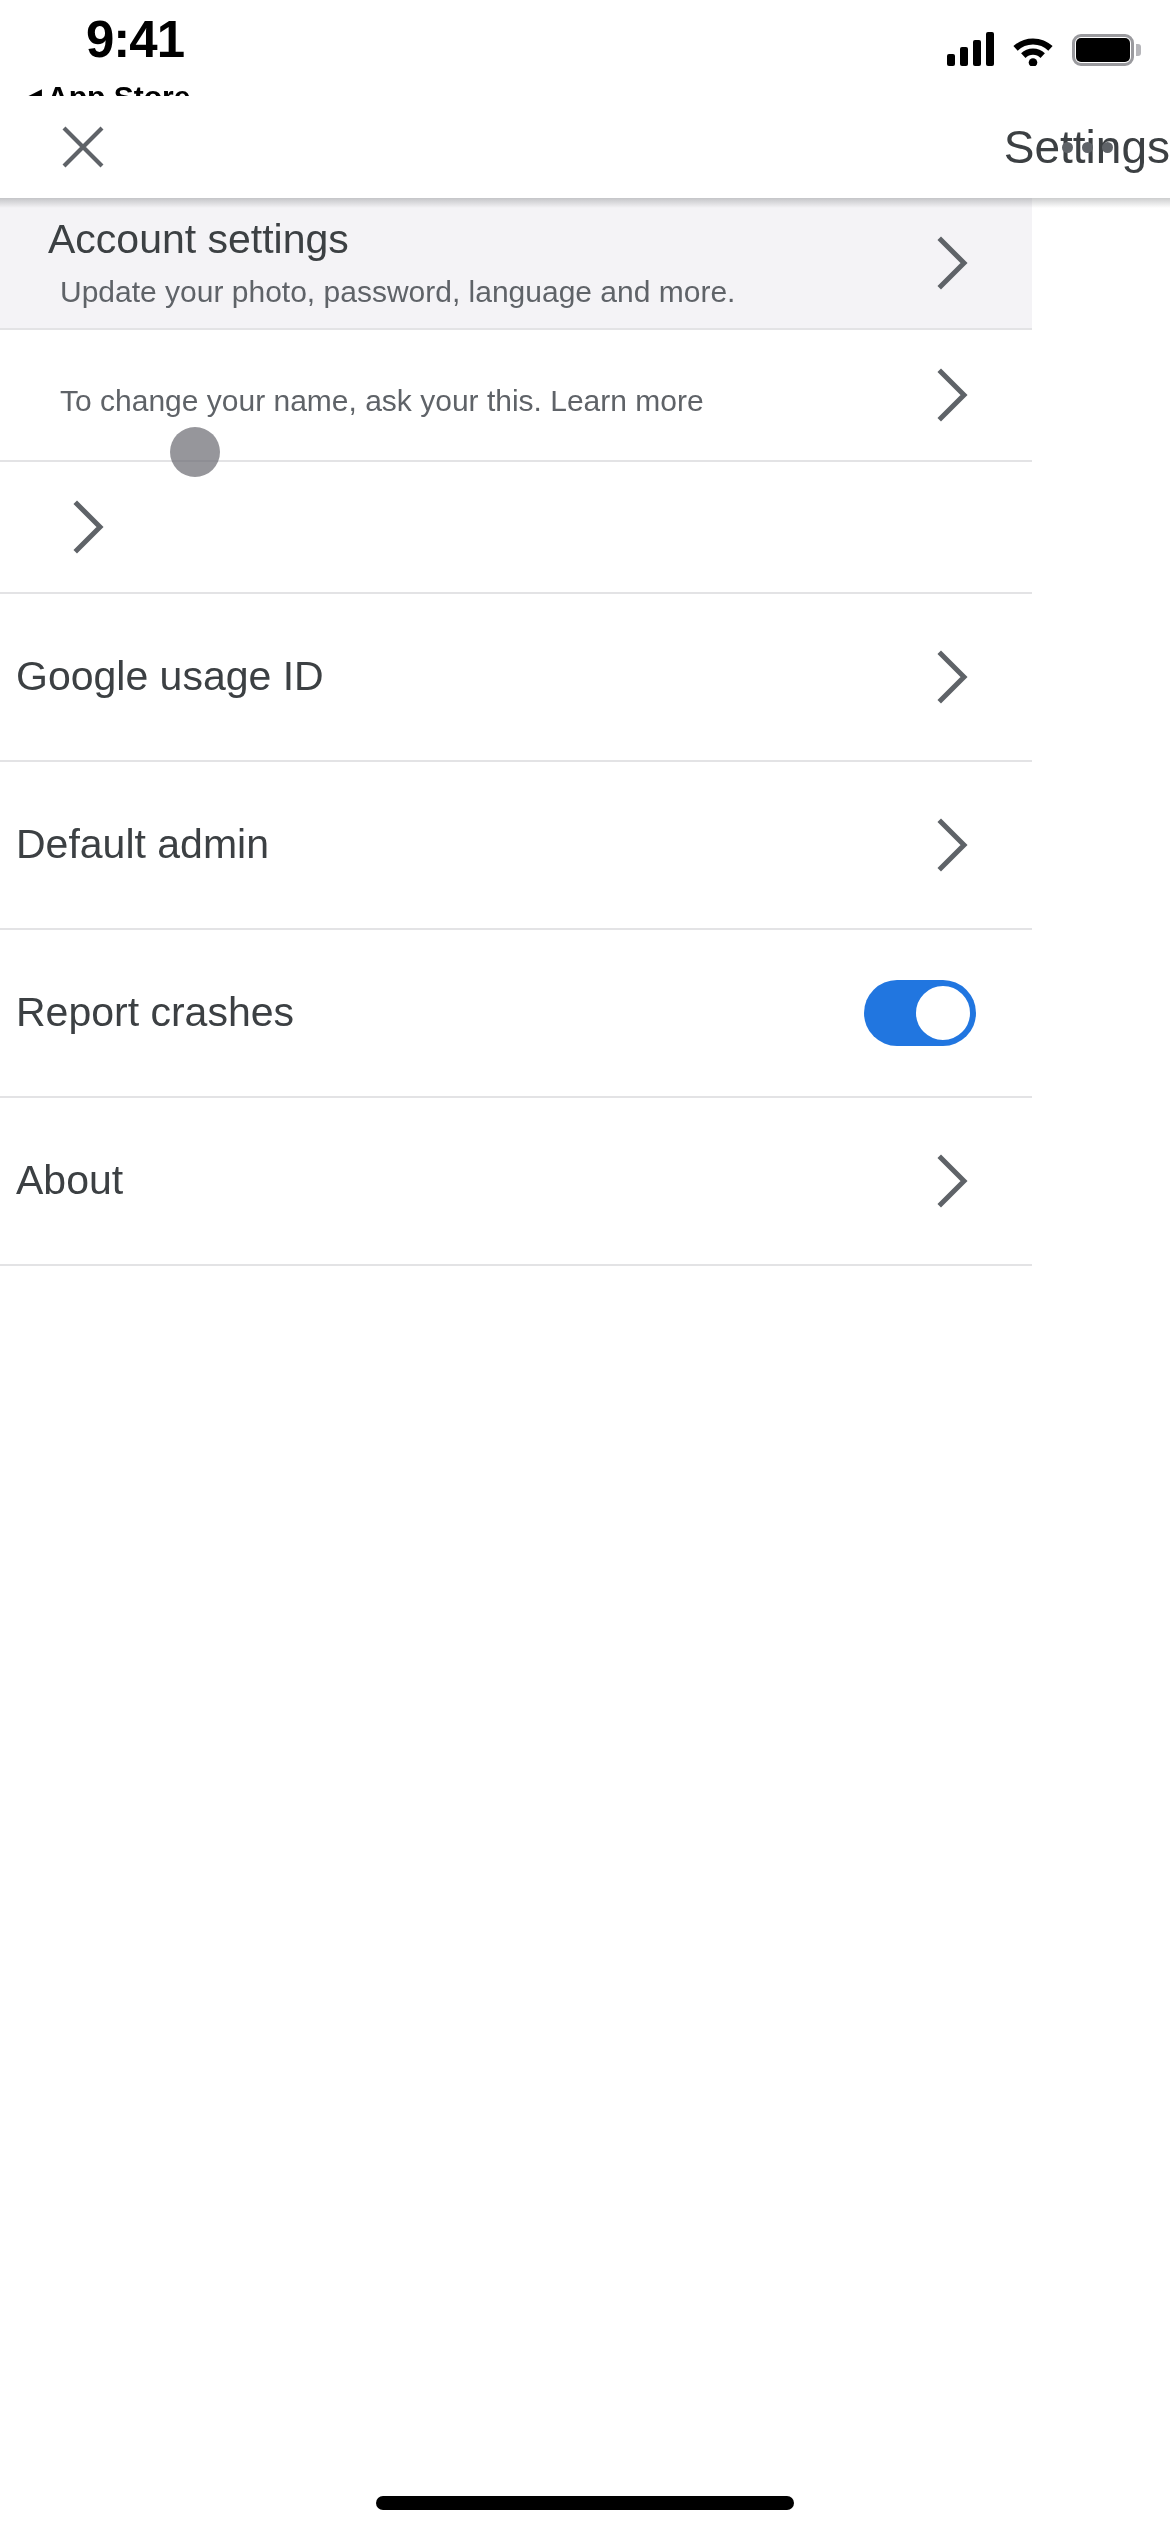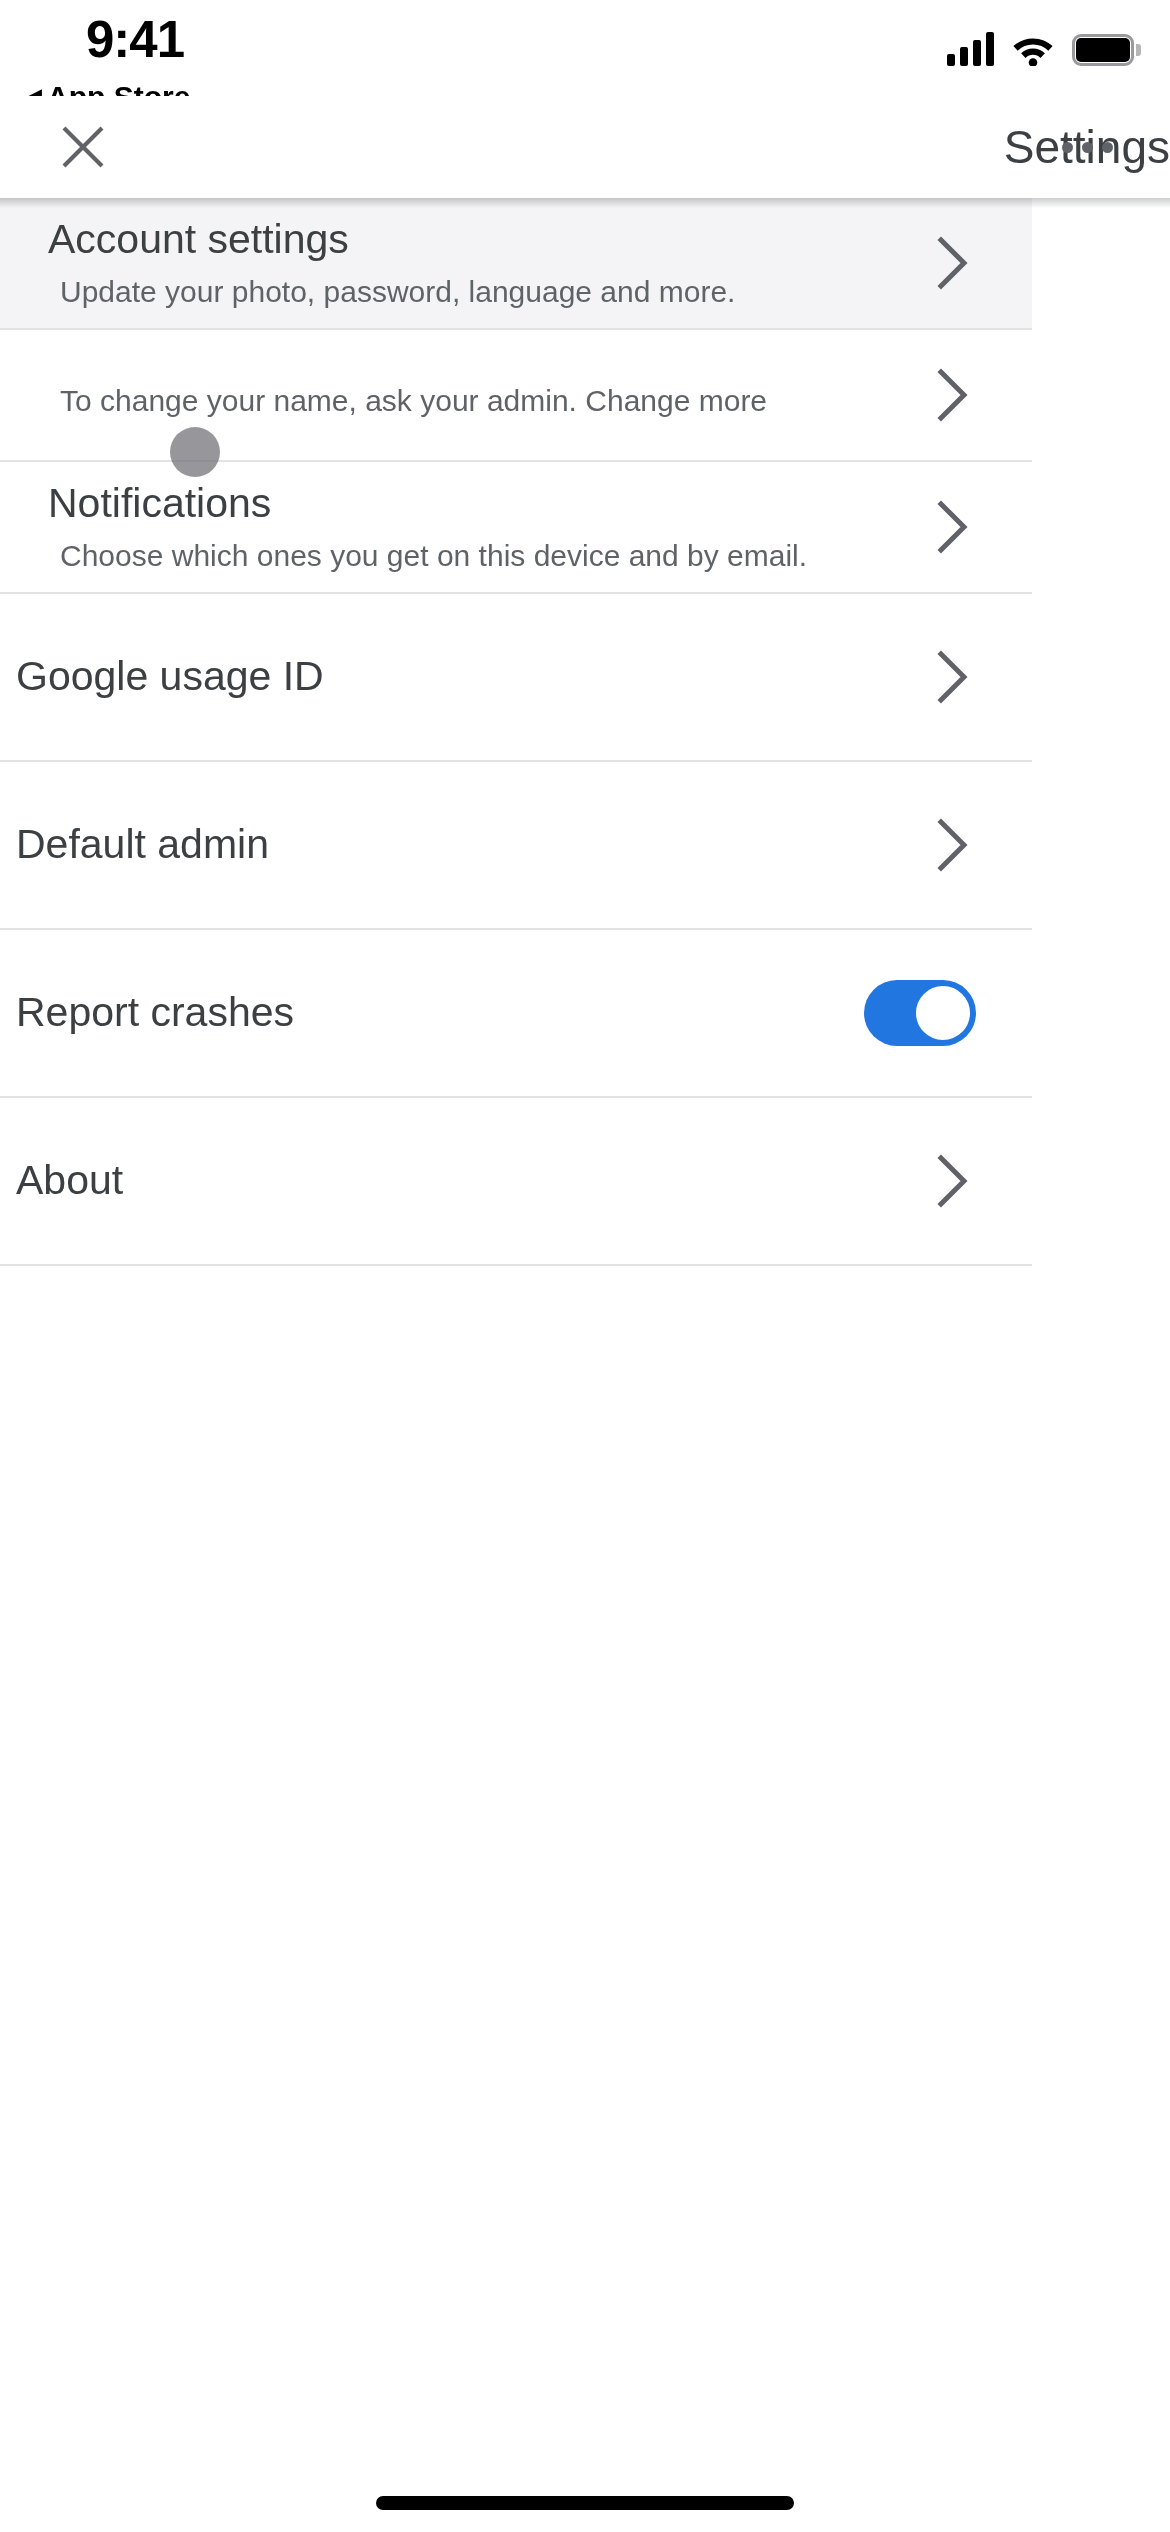--- a/index.html
+++ b/index.html
@@ -184,34 +184,30 @@
       </div>
       <div class="chevron">
         <svg width="34" height="54" viewBox="0 0 34 54" xmlns="http://www.w3.org/2000/svg">
           <path d="M5 4 L28 27 L5 50" stroke="#5f6368" stroke-width="5" fill="none" stroke-linecap="square" stroke-linejoin="miter"></path>
         </svg>
       </div>
     </div>
 
     <div class="row two-line">
       <div class="row-text">
-        <div class="row-sub">To change your name, ask your admin. Change more</div>
+        <div class="row-sub">To change your name, ask your this. Learn more</div>
       </div>
       <div class="chevron">
         <svg width="34" height="54" viewBox="0 0 34 54" xmlns="http://www.w3.org/2000/svg">
           <path d="M5 4 L28 27 L5 50" stroke="#5f6368" stroke-width="5" fill="none" stroke-linecap="square" stroke-linejoin="miter"></path>
         </svg>
       </div>
     </div>
 
     <div class="row two-line">
-      <div class="row-text">
-        <div class="row-title">Notifications</div>
-        <div class="row-sub">Choose which ones you get on this device and by email.</div>
-      </div>
       <div class="chevron">
         <svg width="34" height="54" viewBox="0 0 34 54" xmlns="http://www.w3.org/2000/svg">
           <path d="M5 4 L28 27 L5 50" stroke="#5f6368" stroke-width="5" fill="none" stroke-linecap="square" stroke-linejoin="miter"></path>
         </svg>
       </div>
     </div>
 
     <div class="row one-line">
       <div class="row-text">
         <div class="row-title">Google usage ID</div>

